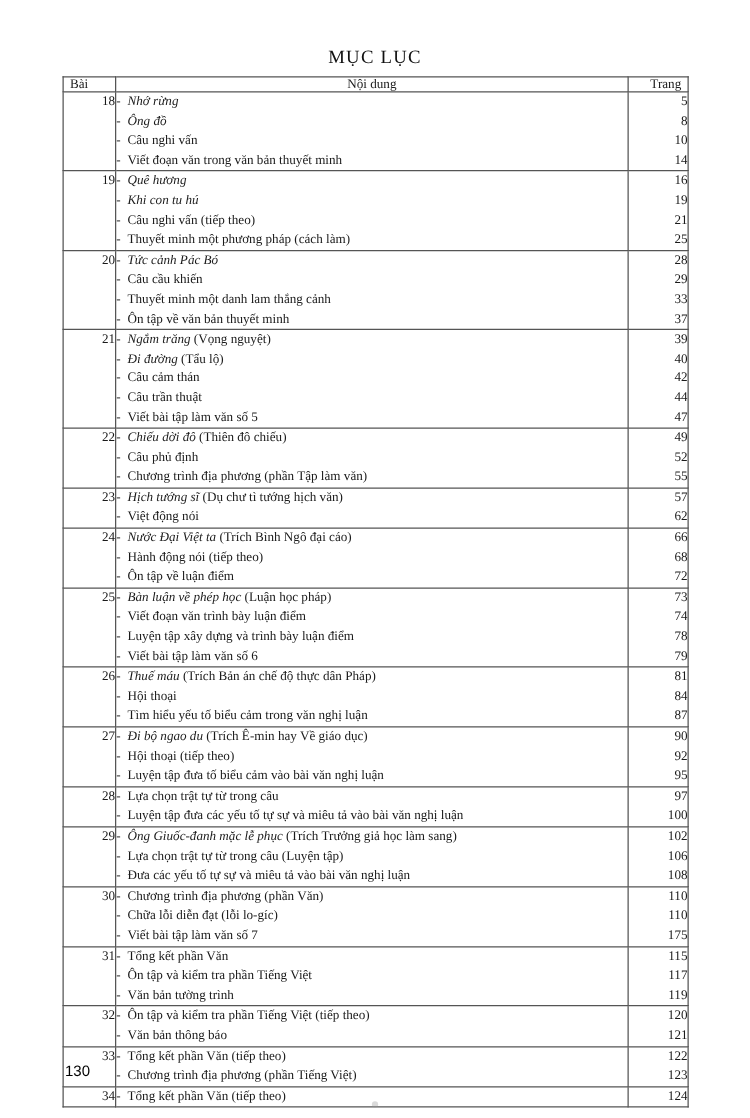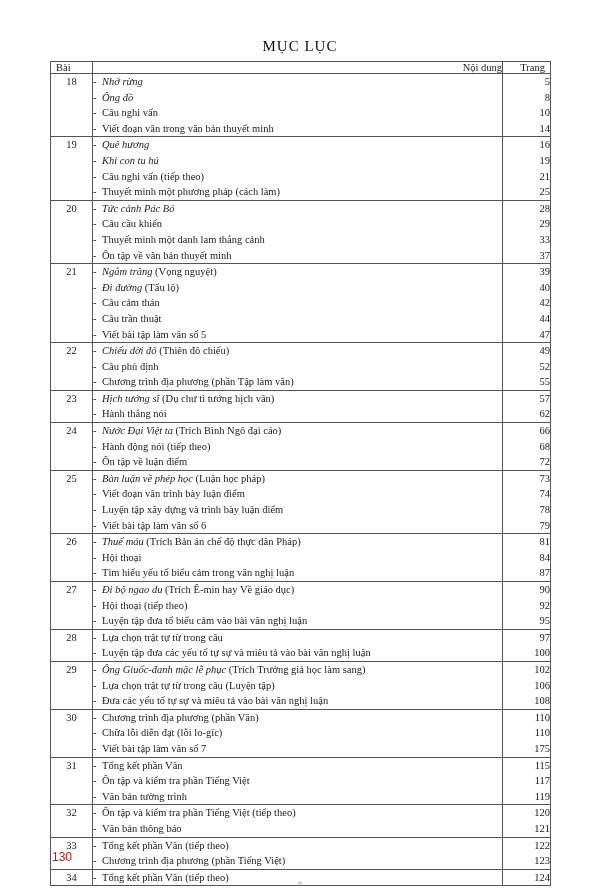--- a/index.html
+++ b/index.html
@@ -48,27 +48,27 @@
   }
 
   col.c-bai { width: 42px; }
   col.c-noi { width: 410px; }
   col.c-trang { width: 48px; }
 
   thead th {
     font-weight: normal;
     font-size: 10.5px;
     padding: 2px 4px;
-    text-align: right;
+    text-align: center;
   }
   thead th.th-bai { text-align: left; padding-left: 5px; }
   thead th.th-trang { text-align: right; padding-right: 5px; margin-top: 12px; }
 
   td.bai {
-    text-align: center;
+    text-align: right;
     padding: 0 0 0 5px;
     font-size: 10.5px;
   }
   td.noi {
     padding: 0 0 0 6px;
   }
   td.trang {
     text-align: right;
     padding: 0 6px 0 0;
     font-size: 10.5px;
@@ -89,21 +89,21 @@
   .it { font-style: italic; }
 
   .dash { display: inline-block; width: 9px; }
 
   .page-num {
     position: absolute;
     left: 52px;
     bottom: 30px;
     font-size: 12px;
     font-family: "Liberation Sans", sans-serif;
-    color: #b91c1c;
+    color: #000000;
   }
 
   
   .watermark {
     position: absolute;
     left: 0;
     right: 0;
     bottom: 34px;
     text-align: center;
     pointer-events: none;
@@ -240,21 +240,21 @@
             <div class="rowline">52</div>
             <div class="rowline">55</div>
           </td>
         </tr>
         <tr>
           <td class="bai">
             <div class="bai-num">23</div>
           </td>
           <td class="noi">
             <div class="rowline"><span class="dash">-</span><span><span class="it">Hịch tướng sĩ</span><span> (Dụ chư tì tướng hịch văn)</span></span></div>
-            <div class="rowline"><span class="dash">-</span><span>Hành thắng nói</span></div>
+            <div class="rowline"><span class="dash">-</span><span>Việt động nói</span></div>
           </td>
           <td class="trang">
             <div class="rowline">57</div>
             <div class="rowline">62</div>
           </td>
         </tr>
         <tr>
           <td class="bai">
             <div class="bai-num">24</div>
           </td>

